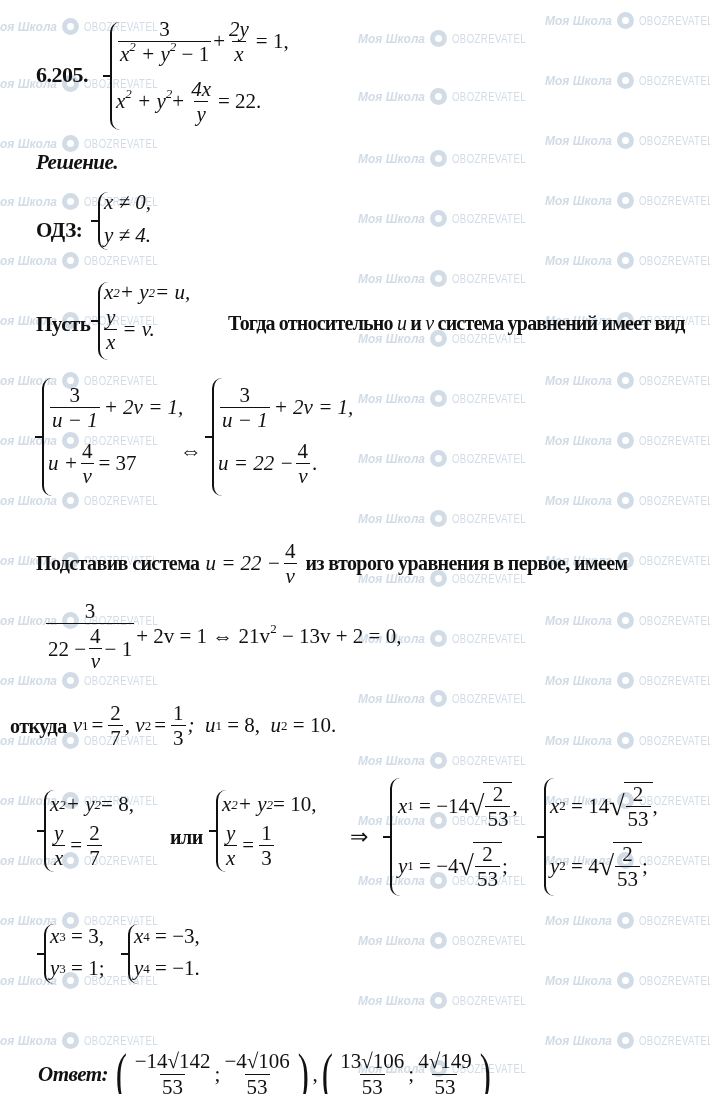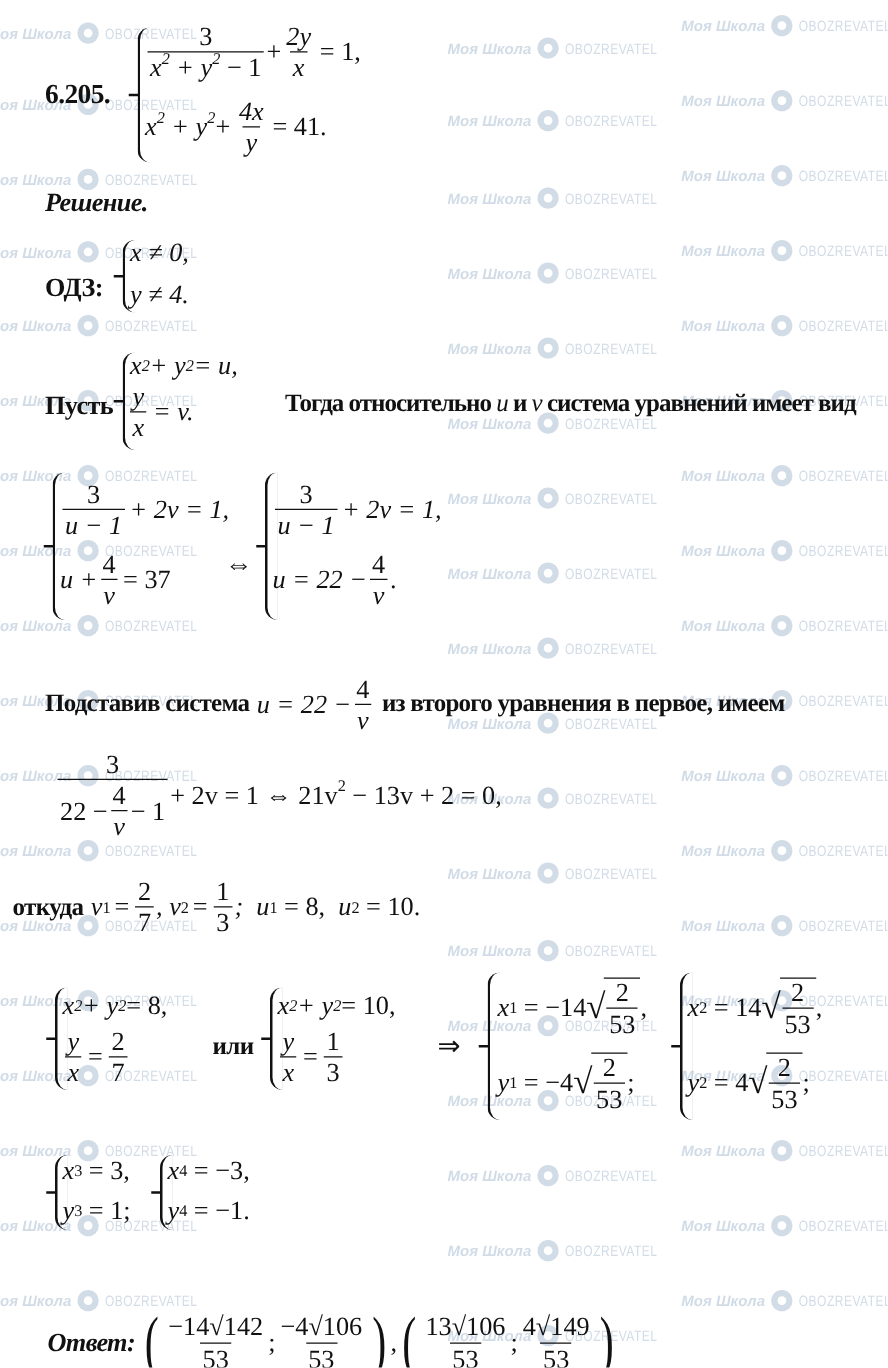--- a/index.html
+++ b/index.html
@@ -337,21 +337,21 @@
   </span>
   <span style="margin-left:3px">= 1,</span>
 </div>
 <div class="row math" style="left:116px;top:78px;">
   <span class="it"><span>x</span><sup>2</sup><span> + y</span><sup>2</sup></span>
   <span style="margin-right:3px"> +</span>
   <span class="frac it">
     <span class="num">4x</span>
     <span class="den">y</span>
   </span>
-  <span style="margin-left:3px">= 41.</span>
+  <span style="margin-left:3px">= 22.</span>
 </div>
 
 <div class="abs txt it" style="left:36px;top:150px;font-style:italic;">Решение.</div>
 
 <div class="abs txt" style="left:36px;top:218px;">ОДЗ:</div>
 <div class="brace" style="left:98px;top:192px;height:58px;"></div>
 <div class="abs math it" style="left:104px;top:192px;">x ≠ 0,</div>
 <div class="abs math it" style="left:104px;top:225px;">y ≠ 4.</div>
 
 <div class="abs txt" style="left:36px;top:312px;">Пусть</div>

